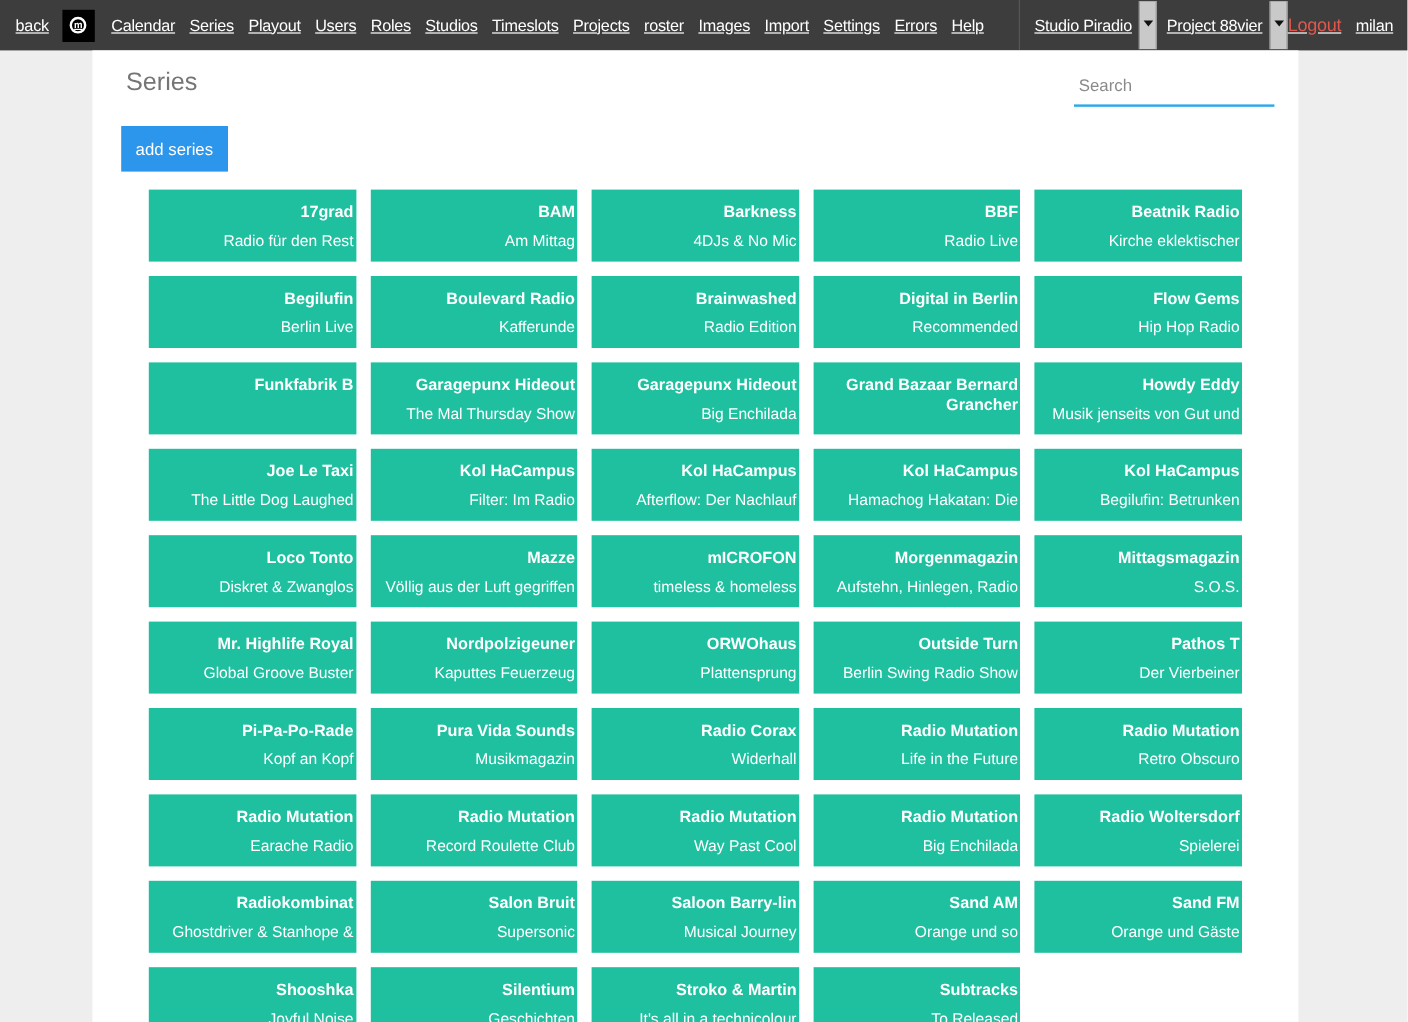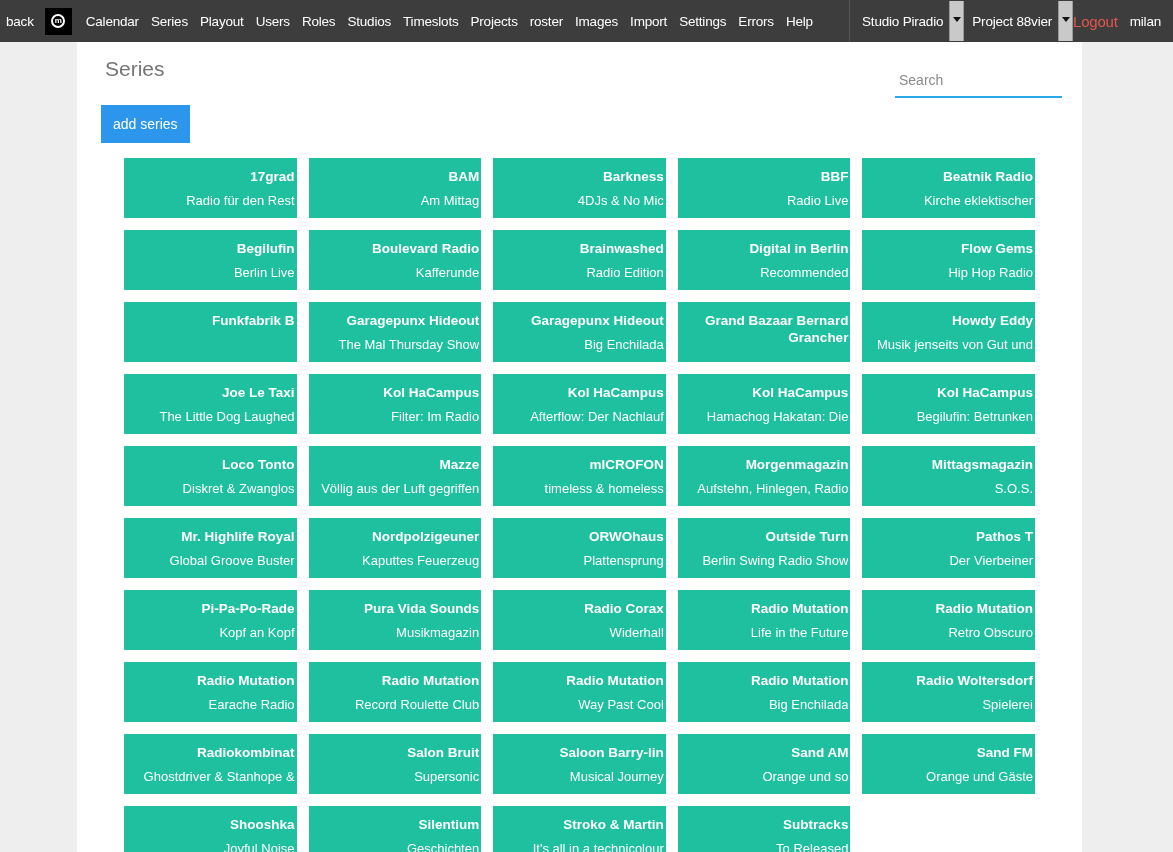--- a/index.html
+++ b/index.html
@@ -15,21 +15,21 @@
   body{
     width:1173px;height:852px;overflow:hidden;
     background:var(--page_bg,#eee);
     font-family:"Liberation Sans",sans-serif;
   }
   
   .navbar{
     height:42px;background:var(--nav_bg,#3d3d3d);
     display:flex;align-items:center;color:#fff;
     font-size:13.5px;letter-spacing:-0.2px;white-space:nowrap;
-    overflow:hidden;
+    padding-left:7px;overflow:hidden;text-decoration:underline;
   }
   .nav-left{display:flex;align-items:center;flex:1 1 auto;min-width:0;overflow:hidden;}
   .nav-right{display:flex;align-items:center;flex-shrink:0;padding-right:12px;height:42px;}
   .nav-link{padding:0 6px;cursor:pointer;}
   .app-logo{
     width:27px;height:27px;background:#000;margin:0 8px 0 5px;
     display:flex;align-items:center;justify-content:center;flex-shrink:0;cursor:pointer;
   }
   .logo-ring{
     width:14px;height:14px;border:2px solid #fff;border-radius:50%;
@@ -51,21 +51,21 @@
   .logout-link{color:var(--logout_red,#e2574c);font-size:15px;cursor:pointer;}
   .username{margin-left:12px;font-size:13.5px;}
   
   .container{
     position:relative;width:1005px;margin-left:77px;
     background:#fff;height:810px;padding-top:15px;overflow:hidden;
   }
   .page-title{
     margin:0 0 0 28px;font-size:21px;font-weight:normal;color:#757575;line-height:24px;
   }
-  .search-wrap{position:absolute;top:24px;right:20px;}
+  .search-wrap{position:absolute;top:15px;right:20px;}
   .search-input{
     width:167px;border:none;border-bottom:2px solid var(--underline_blue,#29a9e9);
     font-size:14px;padding:6px 4px 8px 4px;outline:none;background:#fff;
     font-family:"Liberation Sans",sans-serif;color:#444;
   }
   .search-input::placeholder{color:#8a8a8a;}
   .add-btn{
     display:inline-block;margin:24px 0 0 24px;border:none;cursor:pointer;
     background:var(--button_blue,#2b96ec);color:#fff;
     font-size:14px;padding:11px 12px;font-family:"Liberation Sans",sans-serif;

